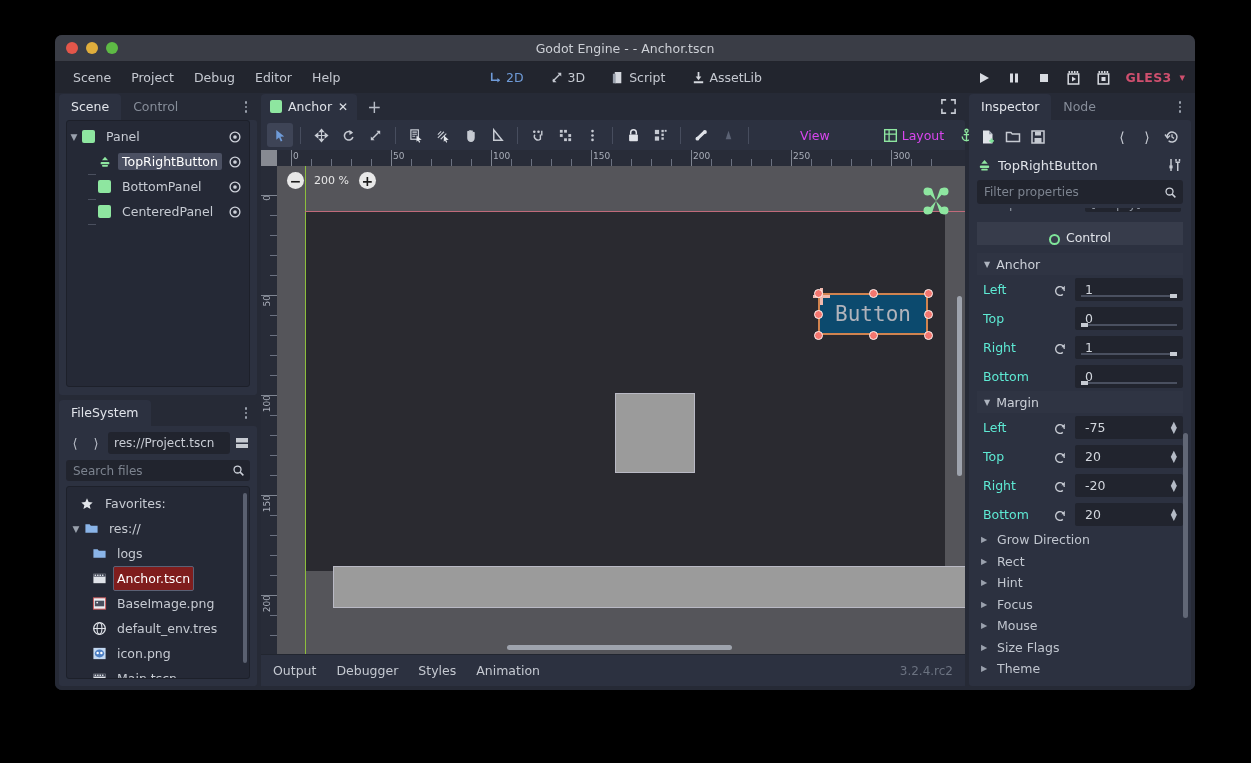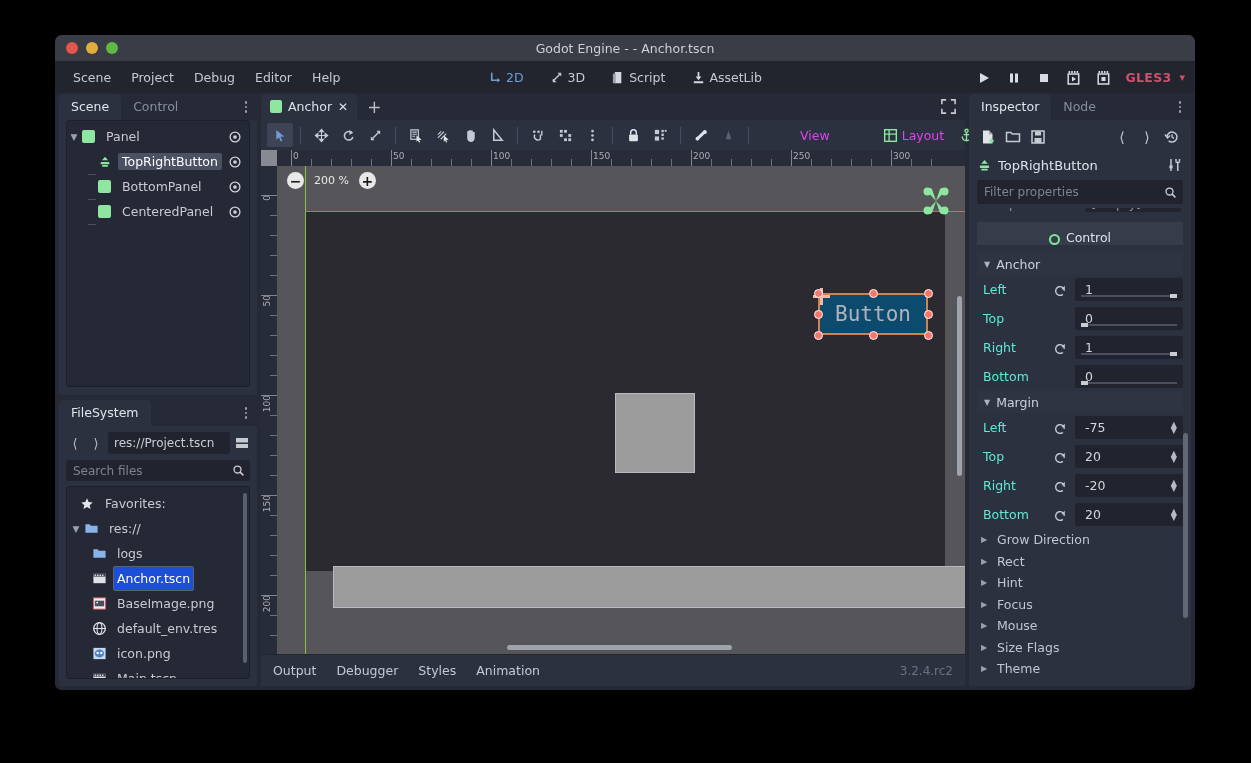--- a/index.html
+++ b/index.html
@@ -209,21 +209,21 @@
   .fs-row {
     display: flex; align-items: center; height: 25px;
     font-size: 12.5px; color: #c7cbd3; padding-right: 6px; cursor: default;
   }
   .fs-row .fs-icon {
     width: 16px; height: 16px; flex: 0 0 16px; margin-right: 6px;
     display: flex; align-items: center; justify-content: center;
   }
   .fs-row .fs-label { white-space: nowrap; padding: 1px 4px; border-radius: 2px; }
   .fs-row.selected .fs-label {
-    background: #1d4ed8; color: #fff;
+    background: #7f1d1d; color: #fff;
     border: 1px solid #5b6175; padding: 4px 3px;
   }
   #fs-scrollbar {
     position: absolute; right: 2px; top: 6px; width: 4px; height: 170px;
     background: #5a6070; border-radius: 2px;
   }
 
   
   #center { flex: 1 1 auto; display: flex; flex-direction: column; min-width: 0; gap: 0; }
   #scene-tabs {

